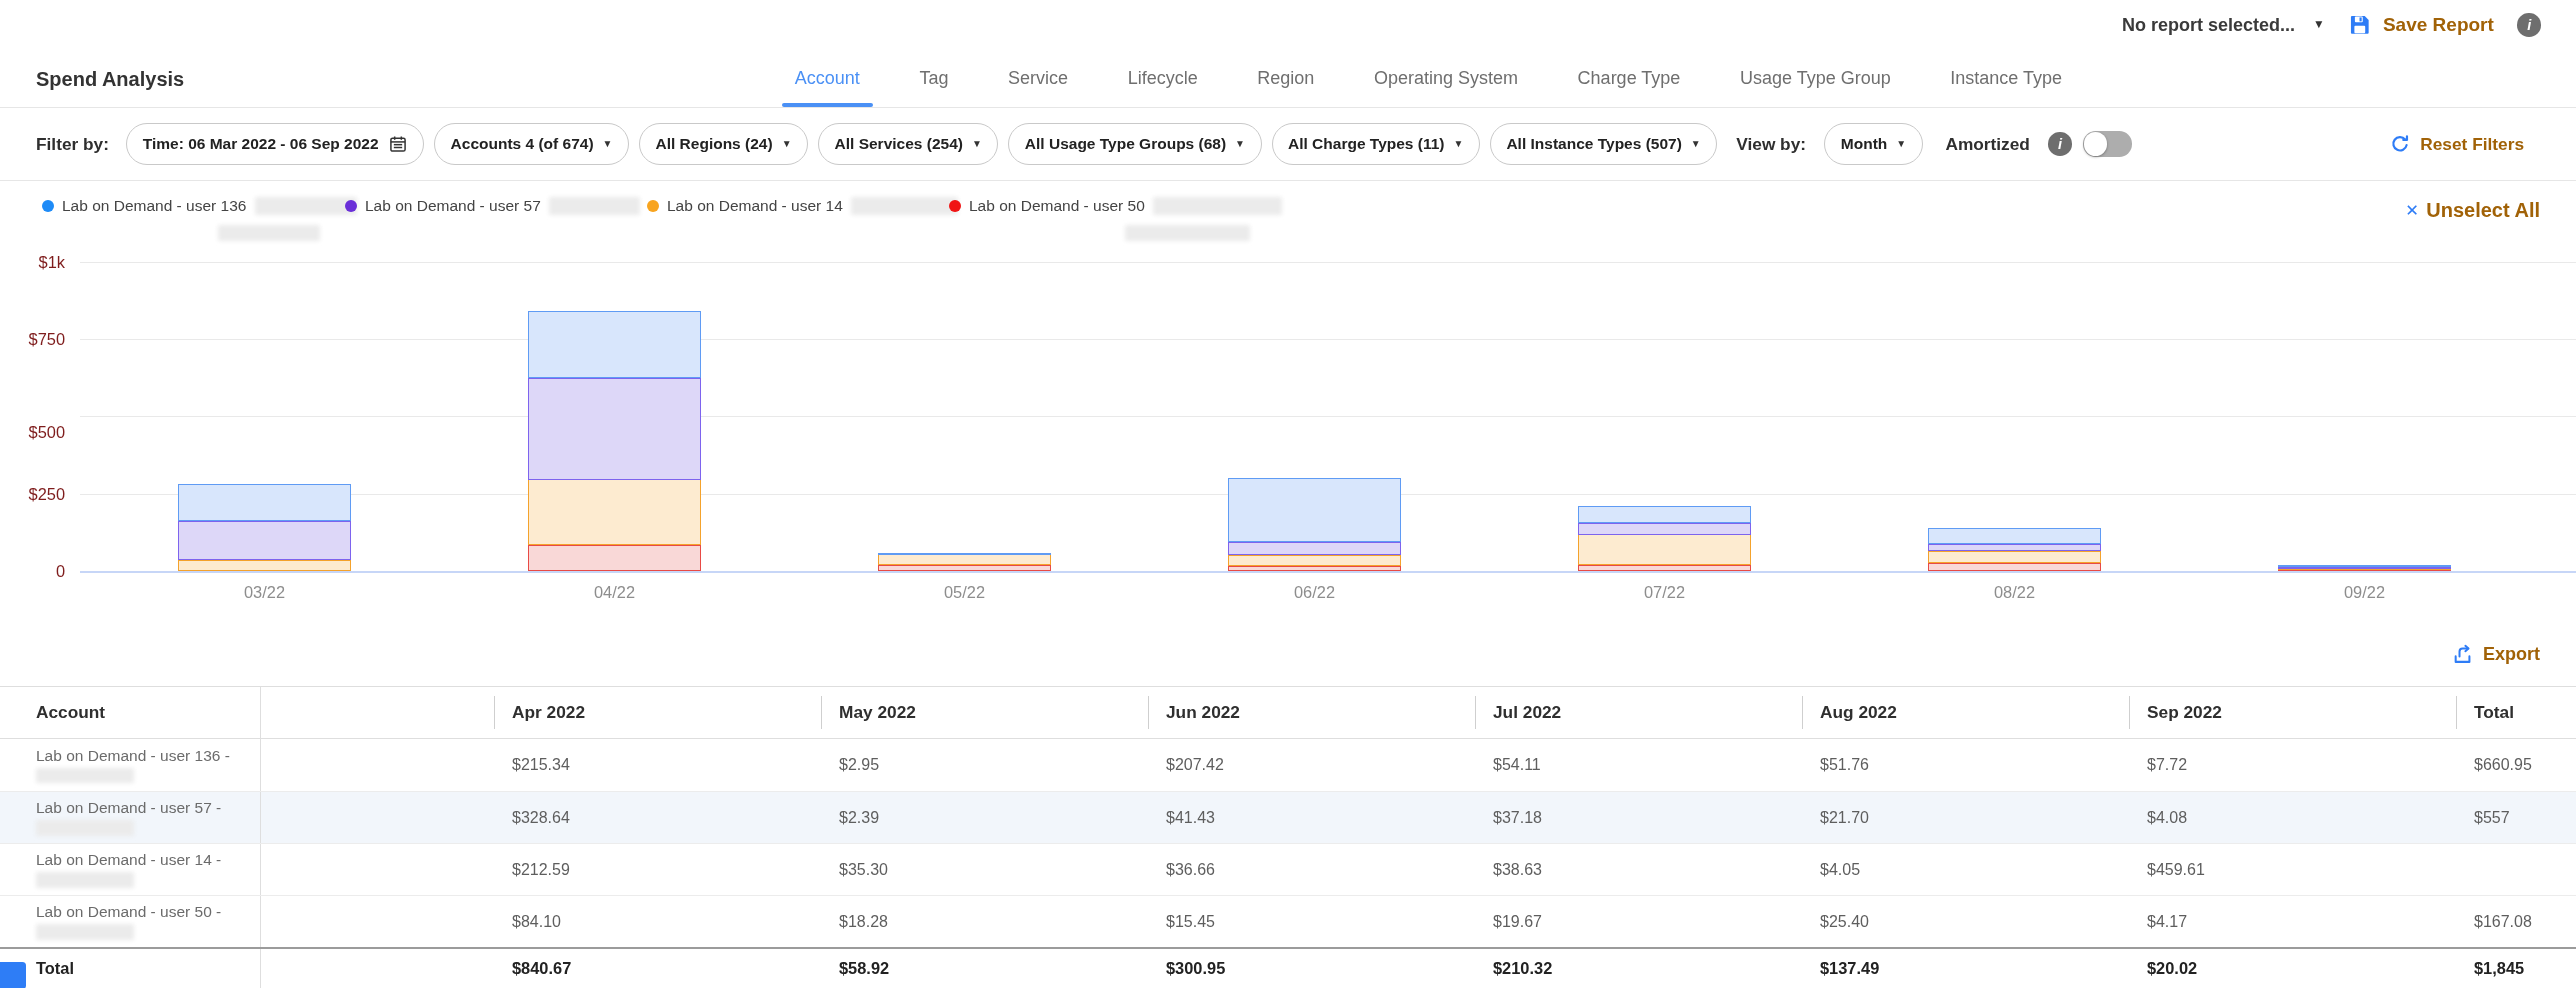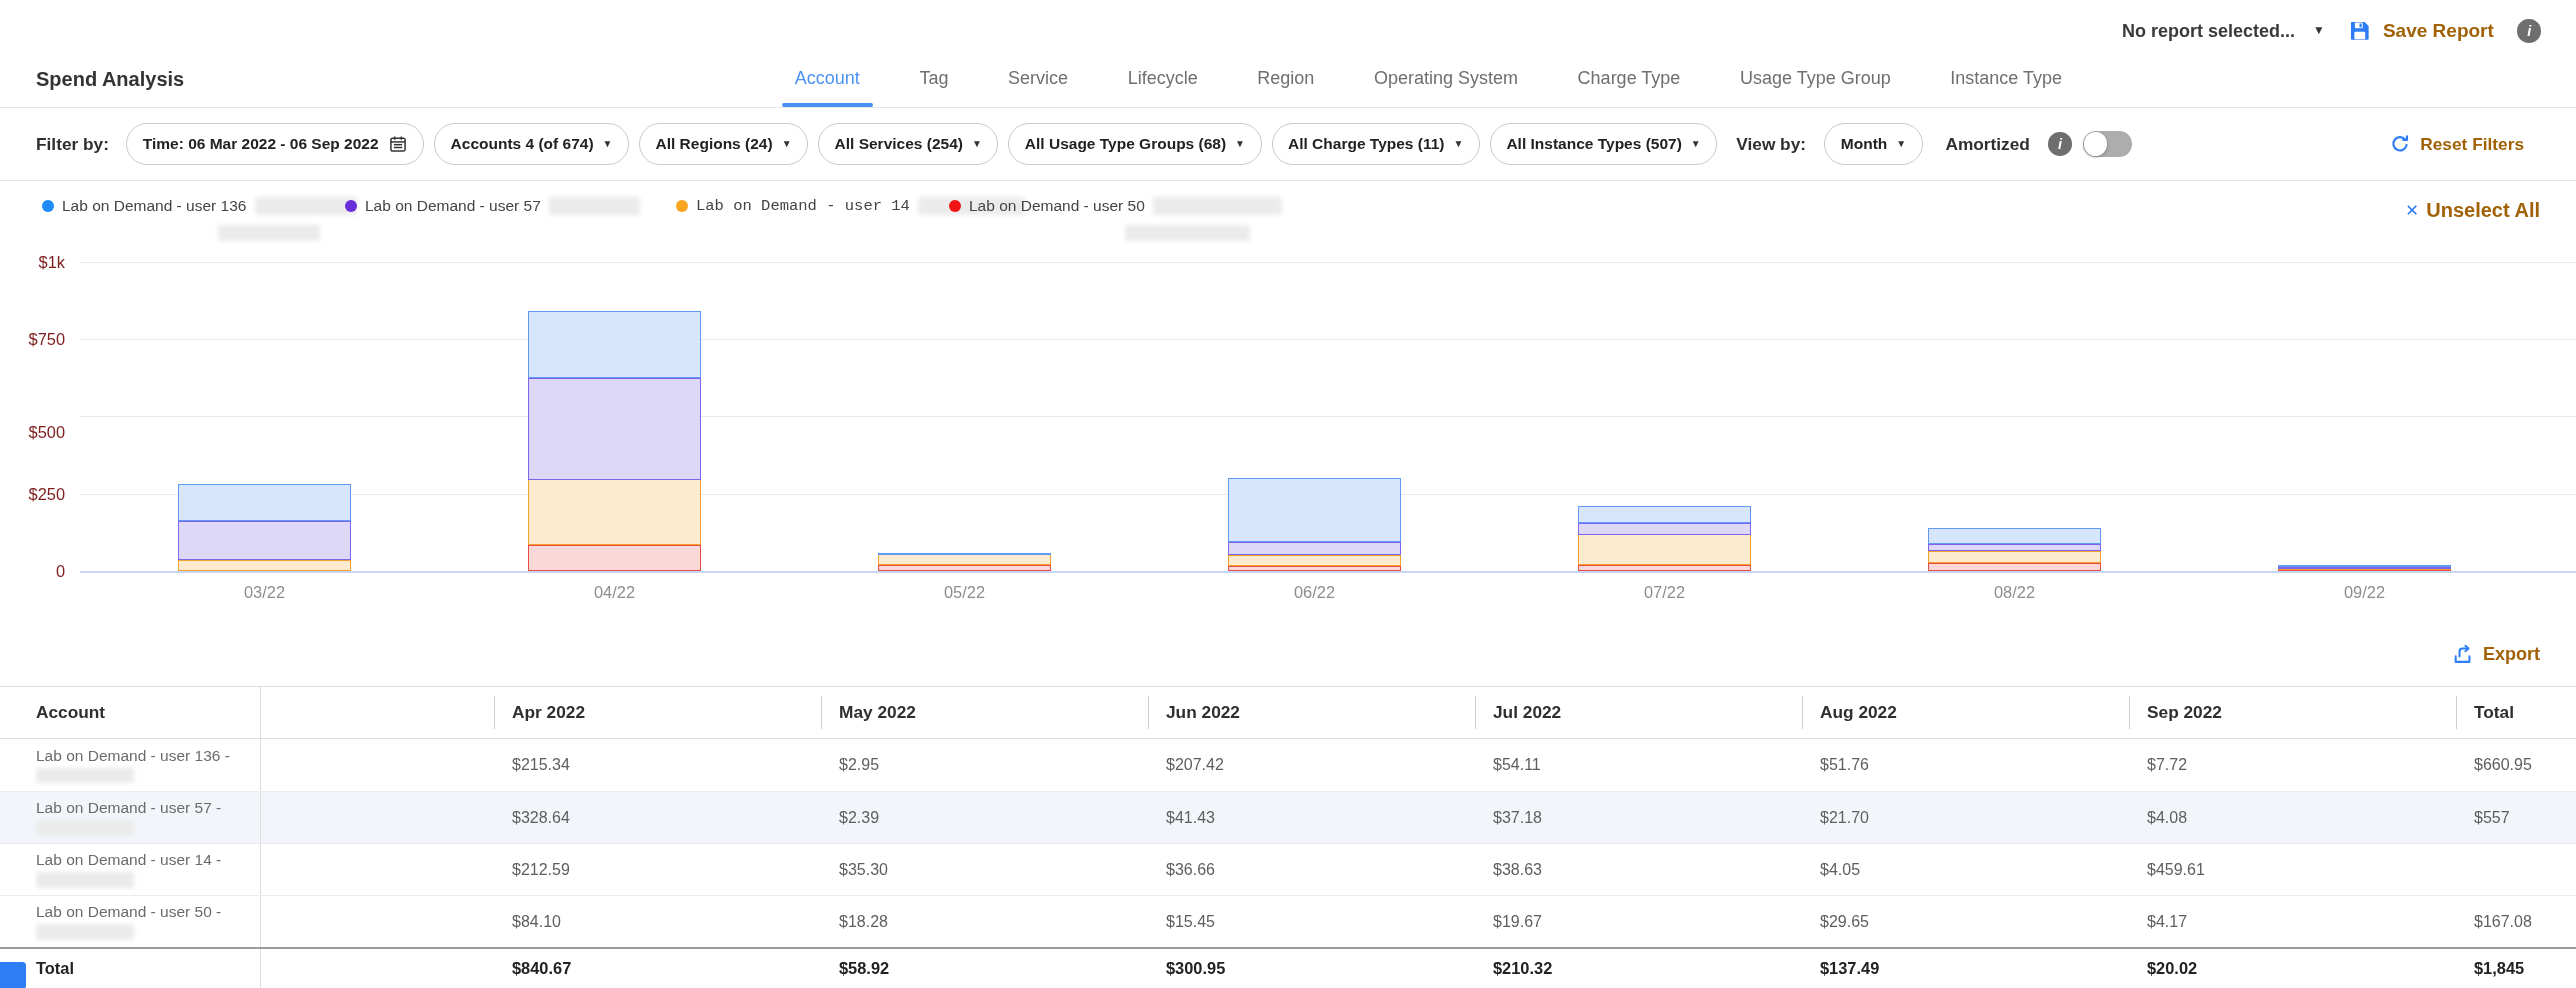--- a/index.html
+++ b/index.html
@@ -2,21 +2,21 @@
 <html style="font-size:14.5px"><head>
 <meta charset="utf-8">
 <style>
   * { margin:0; padding:0; box-sizing:border-box; }
   html,body { width:2576px; height:989px; background:#ffffff; overflow:hidden;
     font-family:"Liberation Sans","DejaVu Sans",sans-serif; color:#333; }
   .abs { position:absolute; }
   #app { position:relative; width:2576px; height:989px; background:#fff; }
 
   
-  #top-bar { top:6px; left:0; right:0; height:50px; display:flex; align-items:center;
+  #top-bar { top:0; left:0; right:0; height:50px; display:flex; align-items:center;
     justify-content:flex-end; padding-right:35px; gap:23.6px; }
   .report-selector { display:flex; align-items:center; gap:18px; font-size:18px; font-weight:700; color:#3a3a3a; cursor:pointer; }
   .caret { font-size:11.8px; color:#333; line-height:1; }
   .save-group { display:flex; align-items:center; gap:11px; cursor:pointer; }
   .blue-text { color:#a16207; font-weight:700;text-align:center; }
   .save-label { font-size:19px; }
   .info-dot { width:23.6px; height:23.6px; border-radius:50%; background:#6e6e6e; color:#fff;
     display:inline-flex; align-items:center; justify-content:center; font-size:14.5px; font-weight:700; font-style:italic; }
 
   
@@ -202,21 +202,21 @@
         <div class="legend-dot" style="background: rgb(30, 139, 247);"></div>
         <div class="legend-label">Lab on Demand - user 136</div>
         <div class="blur-box" style="width: 102px; height: 18px;"></div>
       </div>
       <div class="blur-box" style="position: absolute; left: 218px; top: 44px; width: 102px; height: 16.4px;"></div>
       <div class="legend-item" style="left: 345px;">
         <div class="legend-dot" style="background: rgb(106, 47, 216);"></div>
         <div class="legend-label">Lab on Demand - user 57</div>
         <div class="blur-box" style="width: 91px; height: 18px;"></div>
       </div>
-      <div class="legend-item" style="left: 676px; font-family: Liberation Mono, monospace;">
+      <div class="legend-item" style="left: 647px;">
         <div class="legend-dot" style="background: rgb(248, 164, 31);"></div>
         <div class="legend-label">Lab on Demand - user 14</div>
         <div class="blur-box" style="width: 107px; height: 18px;"></div>
       </div>
       <div class="legend-item" style="left: 949px;">
         <div class="legend-dot" style="background: rgb(240, 20, 20);"></div>
         <div class="legend-label">Lab on Demand - user 50</div>
         <div class="blur-box" style="width: 129px; height: 18px;"></div>
       </div>
       <div class="blur-box" style="position: absolute; left: 1125px; top: 44px; width: 125px; height: 16.4px;"></div>
@@ -403,21 +403,21 @@
         <div class="cell">
           <span class="val">$18.28</span>
         </div>
         <div class="cell">
           <span class="val">$15.45</span>
         </div>
         <div class="cell">
           <span class="val">$19.67</span>
         </div>
         <div class="cell">
-          <span class="val">$29.65</span>
+          <span class="val">$25.40</span>
         </div>
         <div class="cell">
           <span class="val">$4.17</span>
         </div>
         <div class="cell">
           <span class="val">$167.08</span>
         </div>
       </div>
       <div class="trow total">
         <div class="cell acct">

